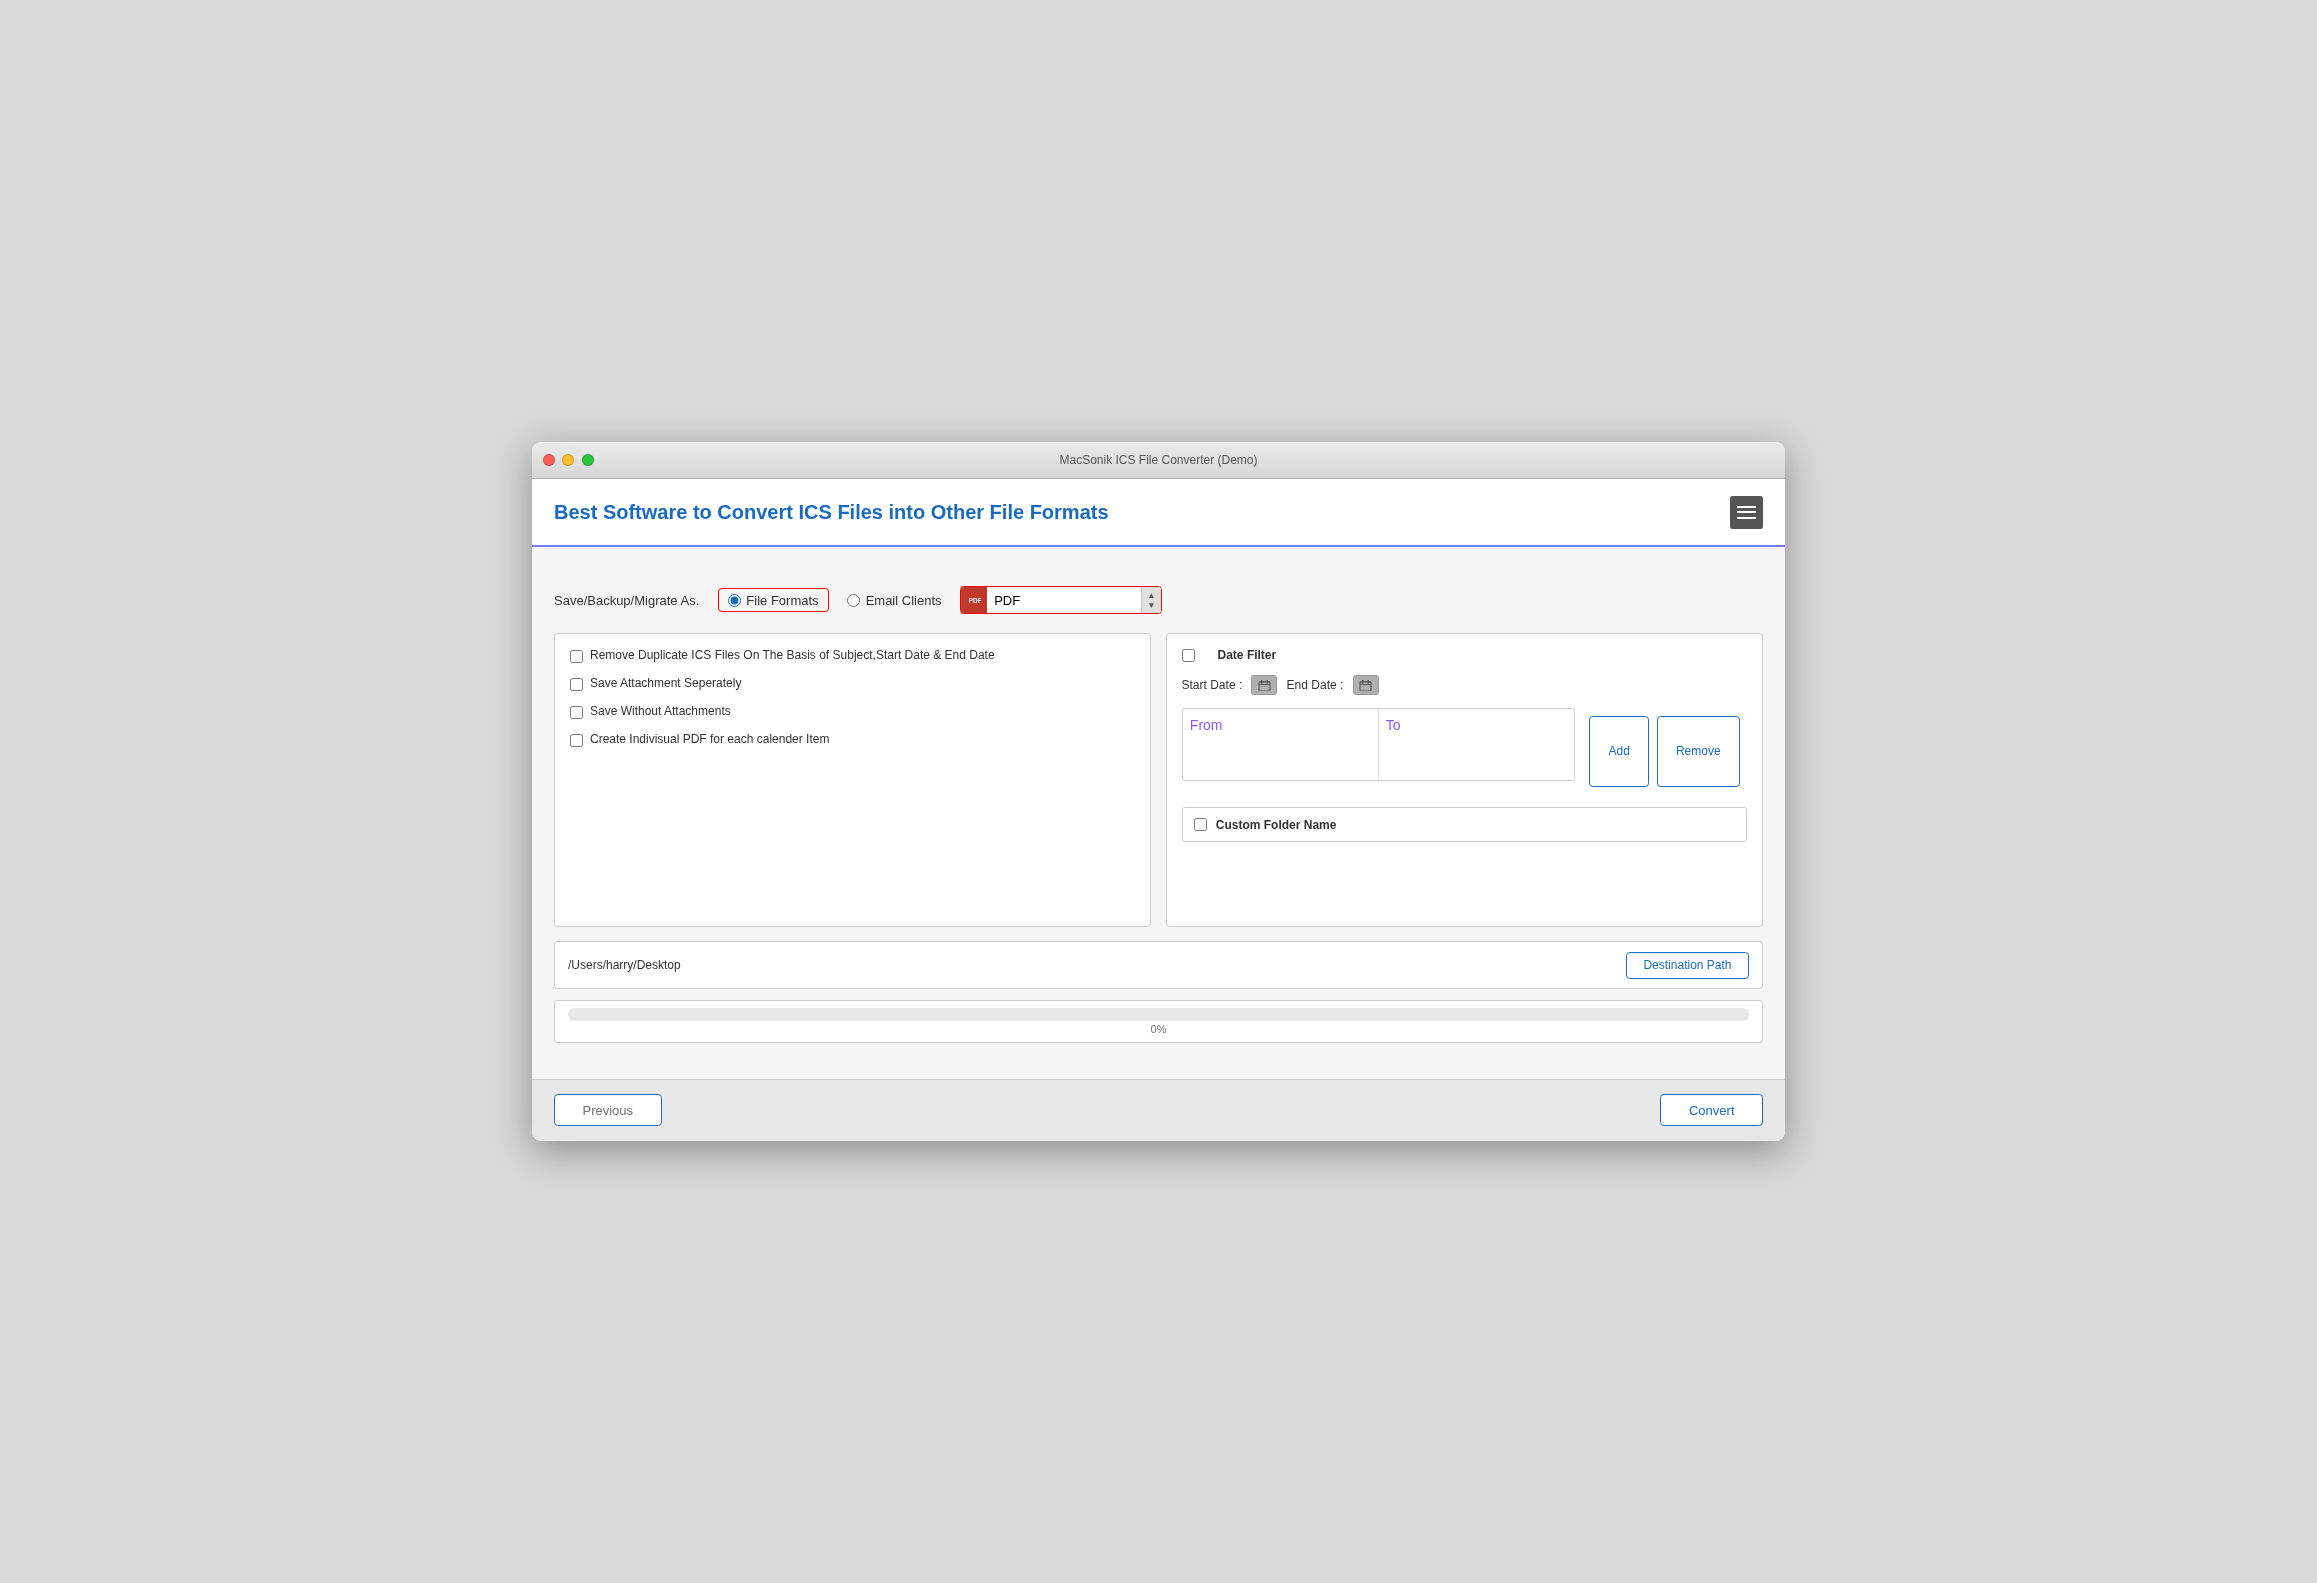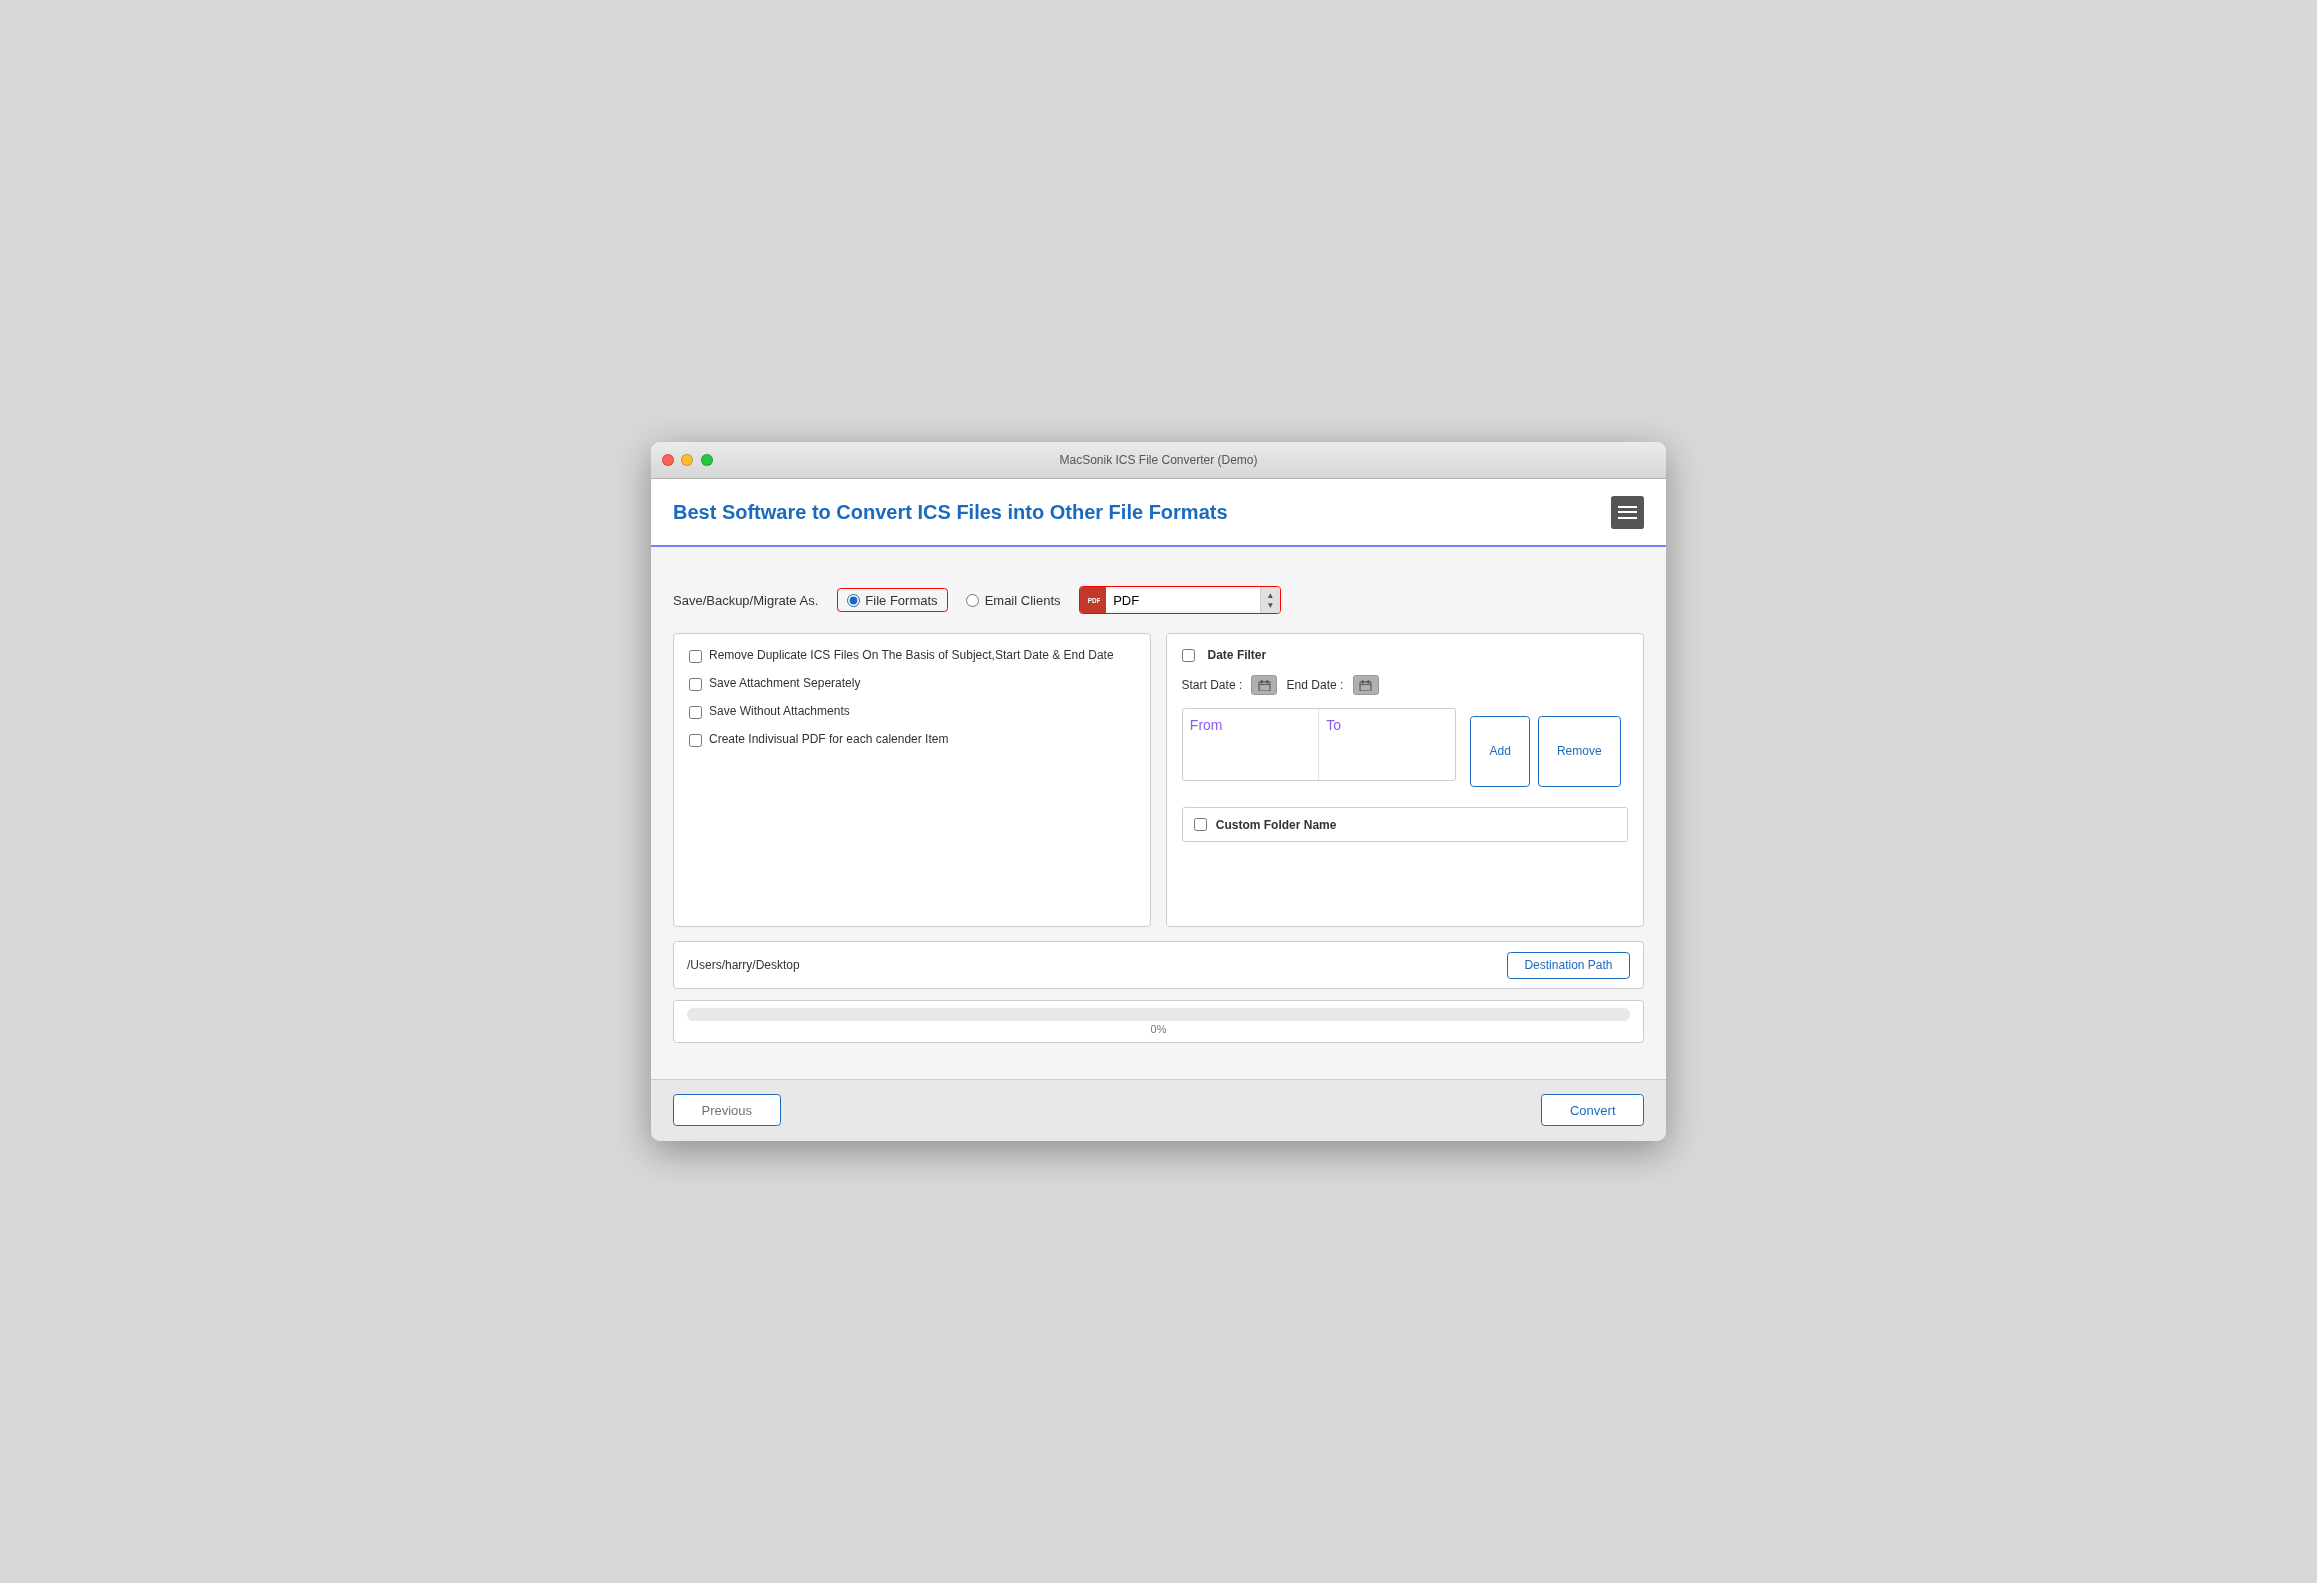--- a/index.html
+++ b/index.html
@@ -5,21 +5,21 @@
     * { box-sizing: border-box; margin: 0; padding: 0; }
     body {
       background: #d8d8d8;
       display: flex;
       justify-content: center;
       align-items: center;
       min-height: 100vh;
       font-family: -apple-system, BlinkMacSystemFont, "Helvetica Neue", Arial, sans-serif;
     }
     .window {
-      width: 1015px;
+      width: 1253px;
       background: #f5f5f5;
       border-radius: 9.2px;
       box-shadow: 0 9.2px 37px rgba(0,0,0,0.35);
       overflow: hidden;
     }
     
     .titlebar {
       background: linear-gradient(to bottom, #ebebeb, #d6d6d6);
       height: 37px;
       display: flex;
@@ -199,21 +199,21 @@
       color: #333;
     }
     .checkbox-row input[type="checkbox"] {
       margin-top: 1.8px;
       flex-shrink: 0;
     }
     
     .date-filter-header {
       display: flex;
       align-items: center;
-      gap: 13px;
+      gap: 23px;
       margin-bottom: 13px;
     }
     .date-filter-header input[type="checkbox"] { }
     .date-filter-label {
       font-weight: 700;
       font-size: 12px;
       color: #333;
     }
     .date-row {
       display: flex;

